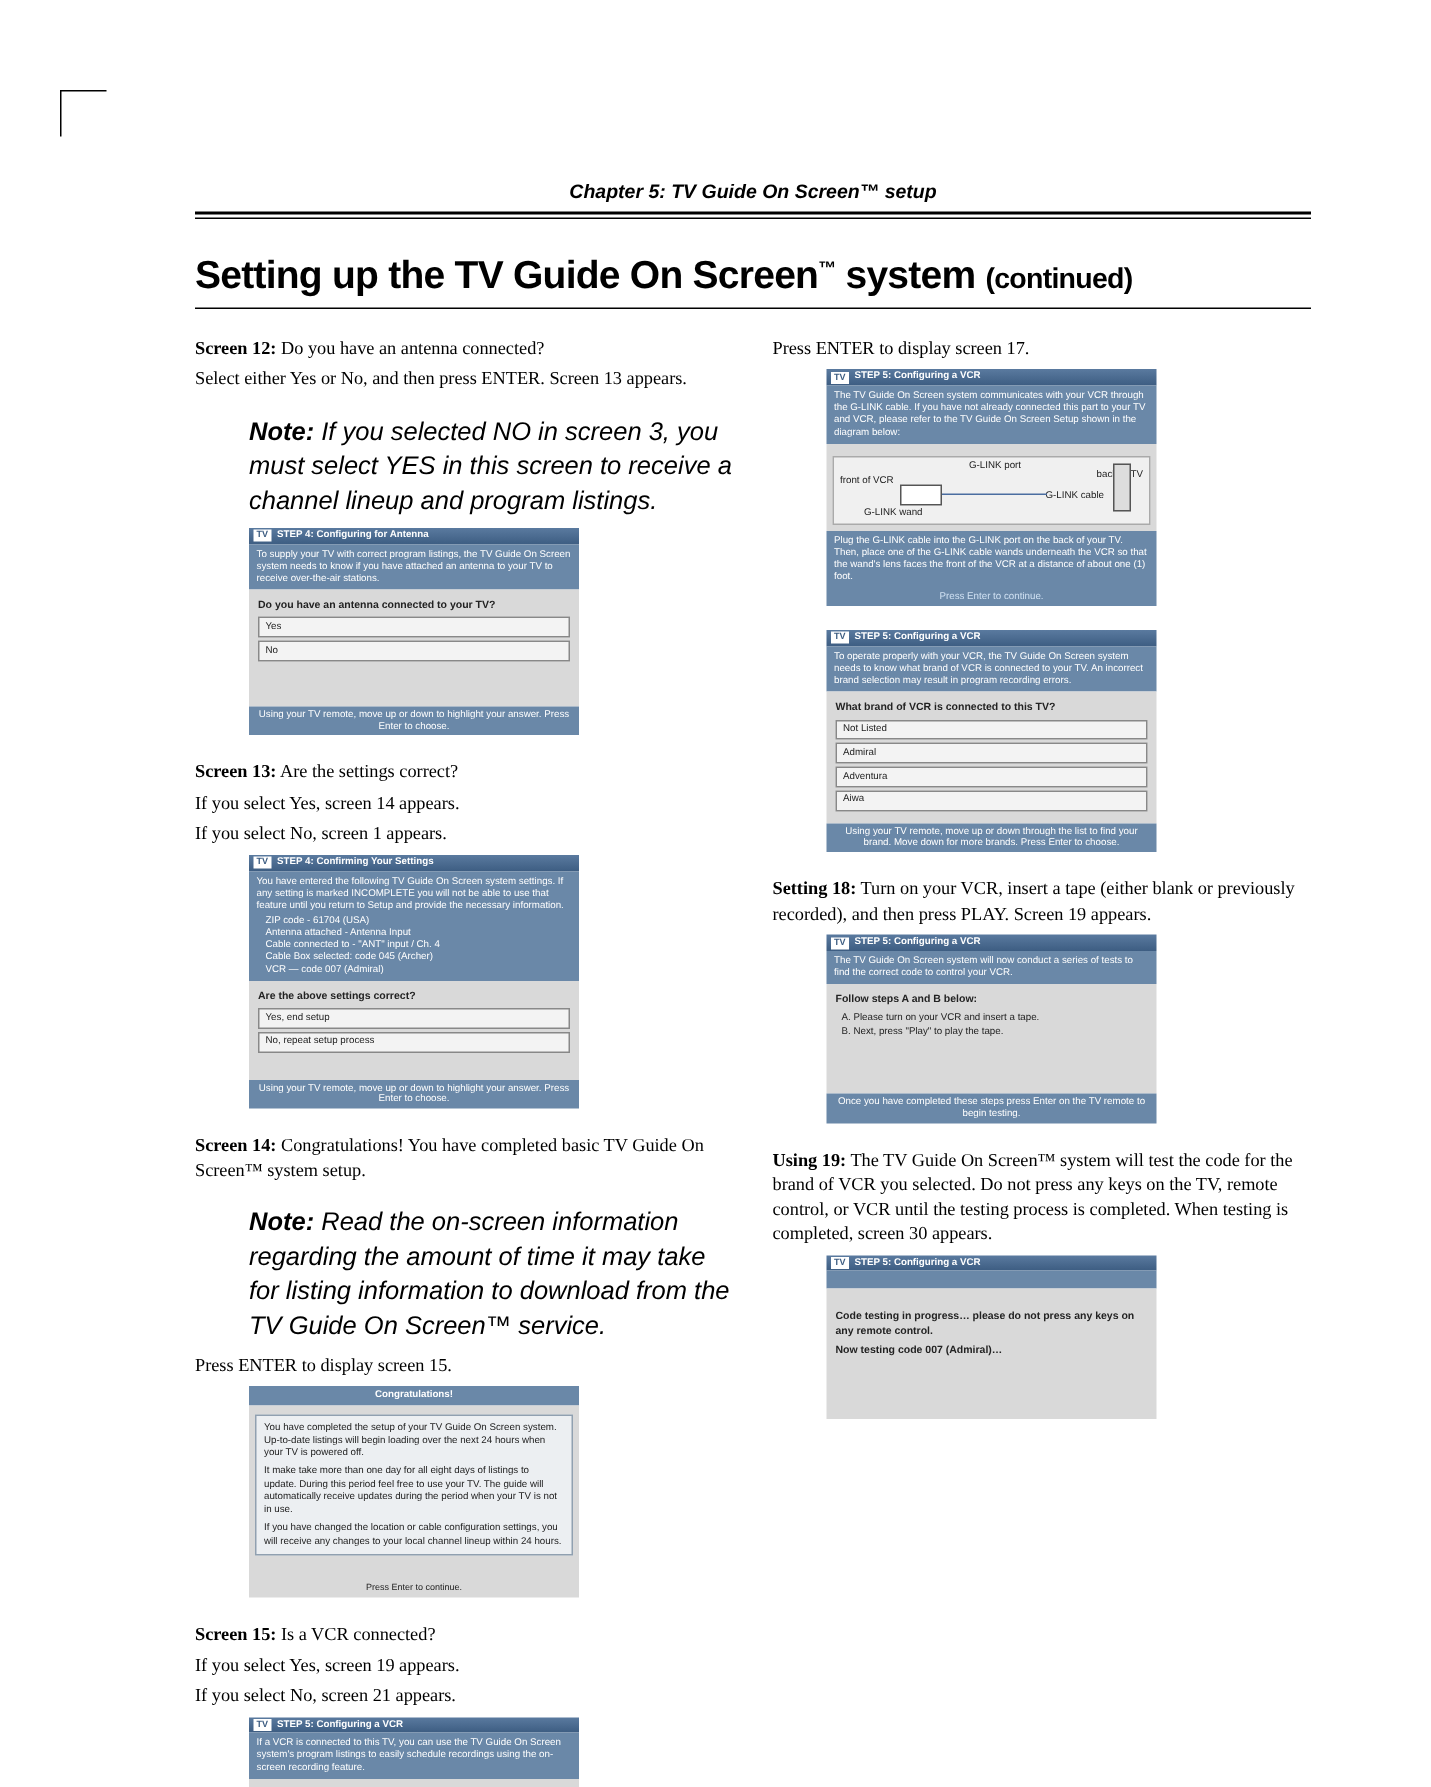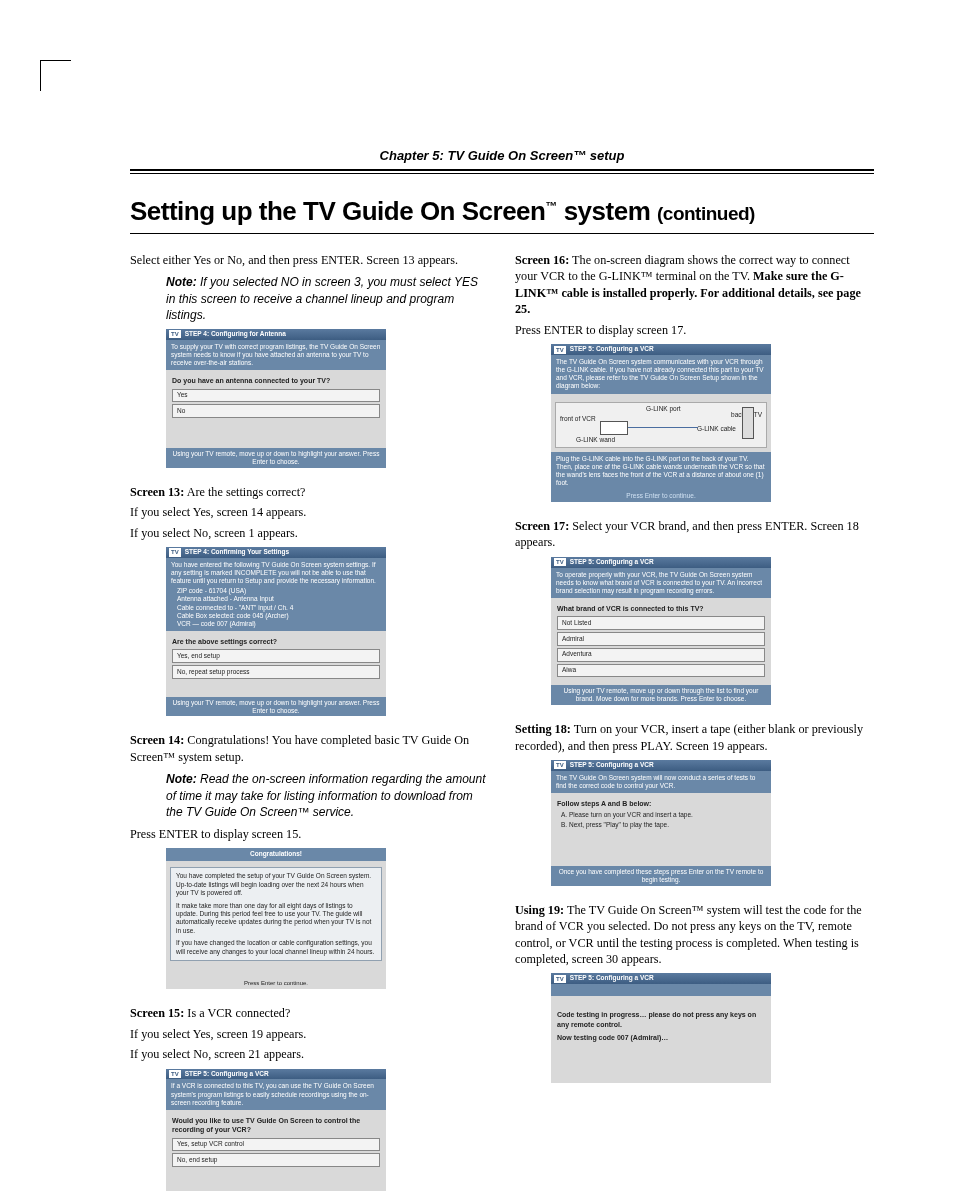--- a/index.html
+++ b/index.html
@@ -19,21 +19,21 @@
     position: absolute;
     width: 30px;
     height: 30px;
   }
   .crop-tl { top: 60px; left: 40px; border-left: 1px solid #000; border-top: 1px solid #000; }
   .chapter-header {
     text-align: center;
     font-style: italic;
     font-weight: bold;
     font-size: 13px;
-    margin: 108px 0 6px 0;
+    margin: 80px 0 6px 0;
     font-family: Arial, Helvetica, sans-serif;
   }
   .rule-thick { border-bottom: 2px solid #000; margin-bottom: 2px;}
   .rule-thin  { border-bottom: 0.7px solid #000; margin-bottom: 22px;}
   h1 {
     font-family: Arial, Helvetica, sans-serif;
     font-weight: bold;
     font-size: 26px;
     margin: 0 0 6px 0;
     letter-spacing: -0.5px;
@@ -45,22 +45,22 @@
     gap: 26px;
     margin-top: 18px;
   }
   .col { flex: 1; font-size: 12.2px; line-height: 1.35; }
   .screen-label { font-weight: bold; display:inline; }
   .para { margin: 0 0 4px 0; }
   .indent1 { margin-left: 0; }
   .note {
     font-family: Arial, Helvetica, sans-serif;
     font-style: italic;
-    font-size: 12px;
-    margin: 6px 0 6px 36px;
+    font-size: 17px;
+    margin: 16px 0 6px 36px;
     line-height:1.35;
   }
   .note b { font-weight: bold; font-style: italic;}
   .screenshot {
     width: 220px;
     margin: 6px 0 16px 36px;
     font-family: Arial, Helvetica, sans-serif;
     font-size: 6.5px;
     color:#222;
   }
@@ -130,20 +130,21 @@
 
   <h1>
     <span>Setting up the TV Guide On Screen</span><sup>™</sup><span> system </span><span class="cont">(continued)</span>
   </h1>
   <div style="border-bottom:0.7px solid #000; margin-bottom:4px;"></div>
 
   <div class="columns">
 
     <div class="col">
 
+      <p class="para"><span class="screen-label">Screen 12:</span><span class="reg"> Do you have an antenna connected?</span></p>
       <p class="para indent1 reg">Select either Yes or No, and then press ENTER. Screen 13 appears.</p>
       <p class="note"><b>Note:</b><span> If you selected NO in screen 3, you must select YES in this screen to receive a channel lineup and program listings.</span></p>
 
       <div class="screenshot">
         <div class="ss-titlebar">
             <span class="tv-badge">TV</span>
             <span>STEP 4: Configuring for Antenna</span>
           </div>
         <div class="ss-note">To supply your TV with correct program listings, the TV Guide On Screen system needs to know if you have attached an antenna to your TV to receive over-the-air stations.</div>
         <div class="ss-body">
@@ -214,21 +215,20 @@
           <div class="ss-option">No, end setup</div>
           <div style="height:22px"></div>
         </div>
         <div class="ss-footer">Using your TV remote, move up or down to highlight your answer. Press Enter to choose.</div>
       </div>
 
     </div>
 
     <div class="col">
 
-      <p class="para"><span class="screen-label">Screen 16:</span><span class="reg"> The on-screen diagram shows the correct way to connect your VCR to the G-LINK™ terminal on the TV. </span><b class="reg">Make sure the G-LINK™ cable is installed properly. For additional details, see page 25.</b></p>
       <p class="para indent1 reg">Press ENTER to display screen 17.</p>
 
       <div class="screenshot">
         <div class="ss-titlebar">
             <span class="tv-badge">TV</span>
             <span>STEP 5: Configuring a VCR</span>
           </div>
         <div class="ss-note">The TV Guide On Screen system communicates with your VCR through the G-LINK cable. If you have not already connected this part to your TV and VCR, please refer to the TV Guide On Screen Setup shown in the diagram below:</div>
         <div class="ss-body" style="padding:4px;">
           <div class="ss-diagram">
@@ -239,21 +239,20 @@
             <span style="position:absolute;left:20px;bottom:2px">G-LINK wand</span>
             <div style="position:absolute;left:44px;top:18px;width:26px;height:12px;border:1px solid #555;background:#fff;"></div>
             <div style="position:absolute;right:12px;top:4px;width:10px;height:30px;border:1px solid #555;background:#ddd;"></div>
             <div style="position:absolute;left:72px;top:24px;width:70px;height:1px;background:#4a6da0;"></div>
           </div>
         </div>
         <div class="ss-note">Plug the G-LINK cable into the G-LINK port on the back of your TV. Then, place one of the G-LINK cable wands underneath the VCR so that the wand's lens faces the front of the VCR at a distance of about one (1) foot.</div>
         <div class="ss-footer" style="color:#cfe0f2">Press Enter to continue.</div>
       </div>
 
-      <p class="para"><span class="screen-label">Screen 17:</span><span class="reg"> Select your VCR brand, and then press ENTER. Screen 18 appears.</span></p>
 
       <div class="screenshot">
         <div class="ss-titlebar">
             <span class="tv-badge">TV</span>
             <span>STEP 5: Configuring a VCR</span>
           </div>
         <div class="ss-note">To operate properly with your VCR, the TV Guide On Screen system needs to know what brand of VCR is connected to your TV. An incorrect brand selection may result in program recording errors.</div>
         <div class="ss-body">
           <div class="ss-question">What brand of VCR is connected to this TV?</div>
           <div class="ss-option">Not Listed</div>

